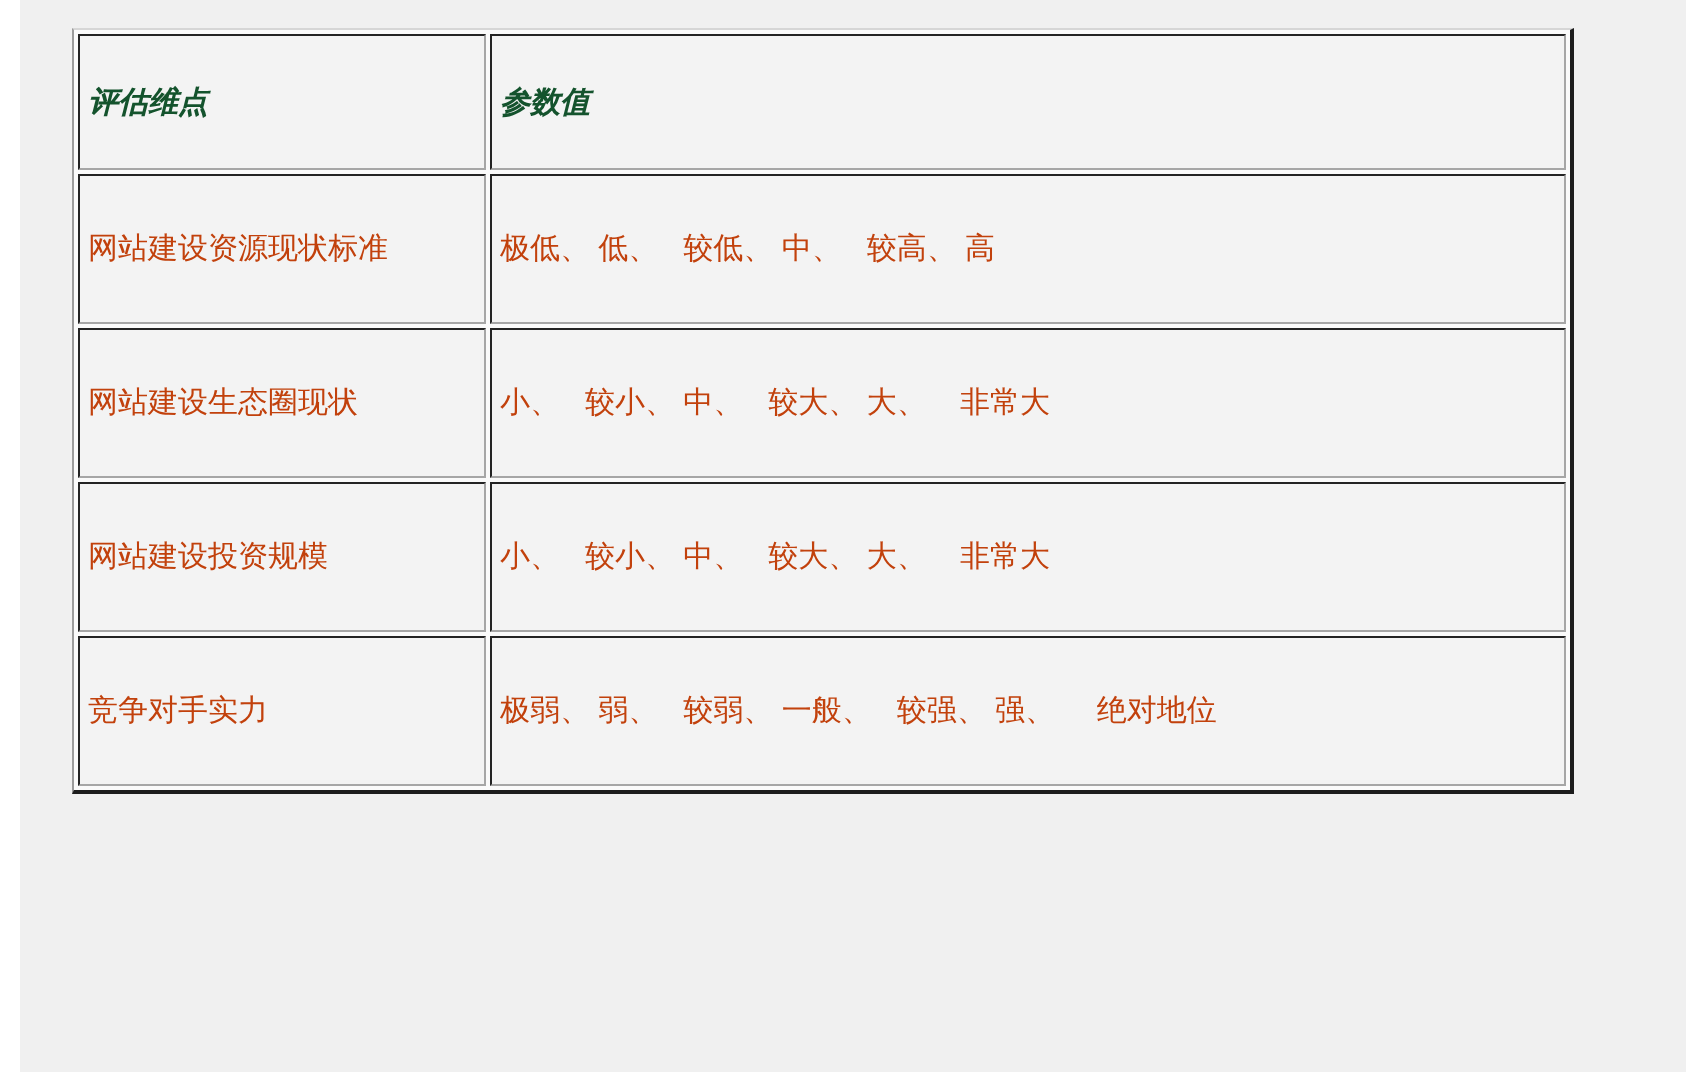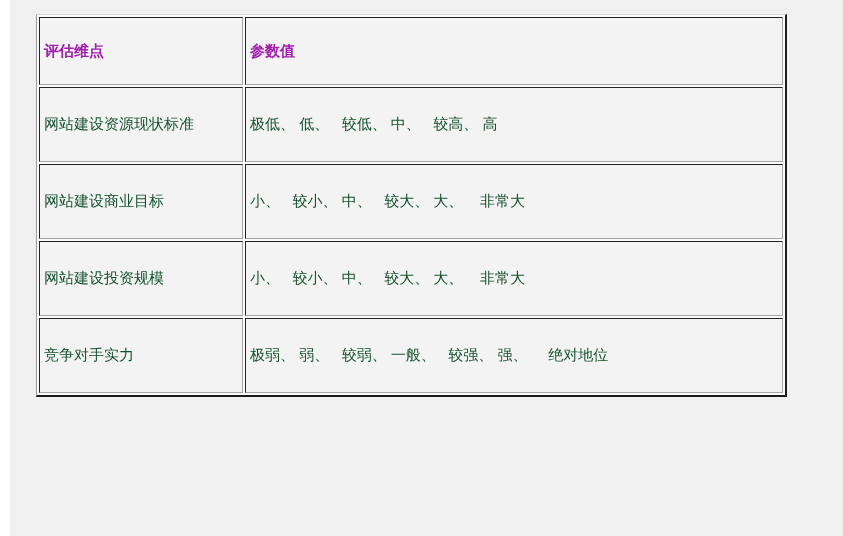--- a/index.html
+++ b/index.html
@@ -36,29 +36,30 @@
   table.eval-table th,
   table.eval-table td {
     background: #f3f3f3;
     border-top: 1px solid #232323;
     border-left: 1px solid #232323;
     border-bottom: 1px solid #a6a6a6;
     border-right: 1px solid #a6a6a6;
     padding: 2px 4px;
     vertical-align: middle;
     font-size: 15px;
-    color: #14532d;
+    color: #c2410c;
     white-space: pre-wrap;
     overflow: hidden;
   }
   table.eval-table th {
     font-weight: bold;
-    color: #a21caf;
+    color: #14532d;
     text-align: left;
     height: 62px;
+    font-style: italic;
   }
   table.eval-table td {
     height: 69px;
   }
   col.c-dim { width: 204px; }
   col.c-val { width: 538px; }
 </style>
 </head>
 <body>
 
@@ -74,21 +75,21 @@
       <th>评估维点</th>
       <th>参数值</th>
     </tr>
   </thead>
   <tbody>
     <tr>
       <td>网站建设资源现状标准</td>
       <td>极低、 低、   较低、 中、   较高、 高</td>
     </tr>
     <tr>
-      <td>网站建设商业目标</td>
+      <td>网站建设生态圈现状</td>
       <td>小、   较小、 中、   较大、 大、    非常大</td>
     </tr>
     <tr>
       <td>网站建设投资规模</td>
       <td>小、   较小、 中、   较大、 大、    非常大</td>
     </tr>
     <tr>
       <td>竞争对手实力</td>
       <td>极弱、 弱、   较弱、 一般、   较强、 强、     绝对地位</td>
     </tr>

